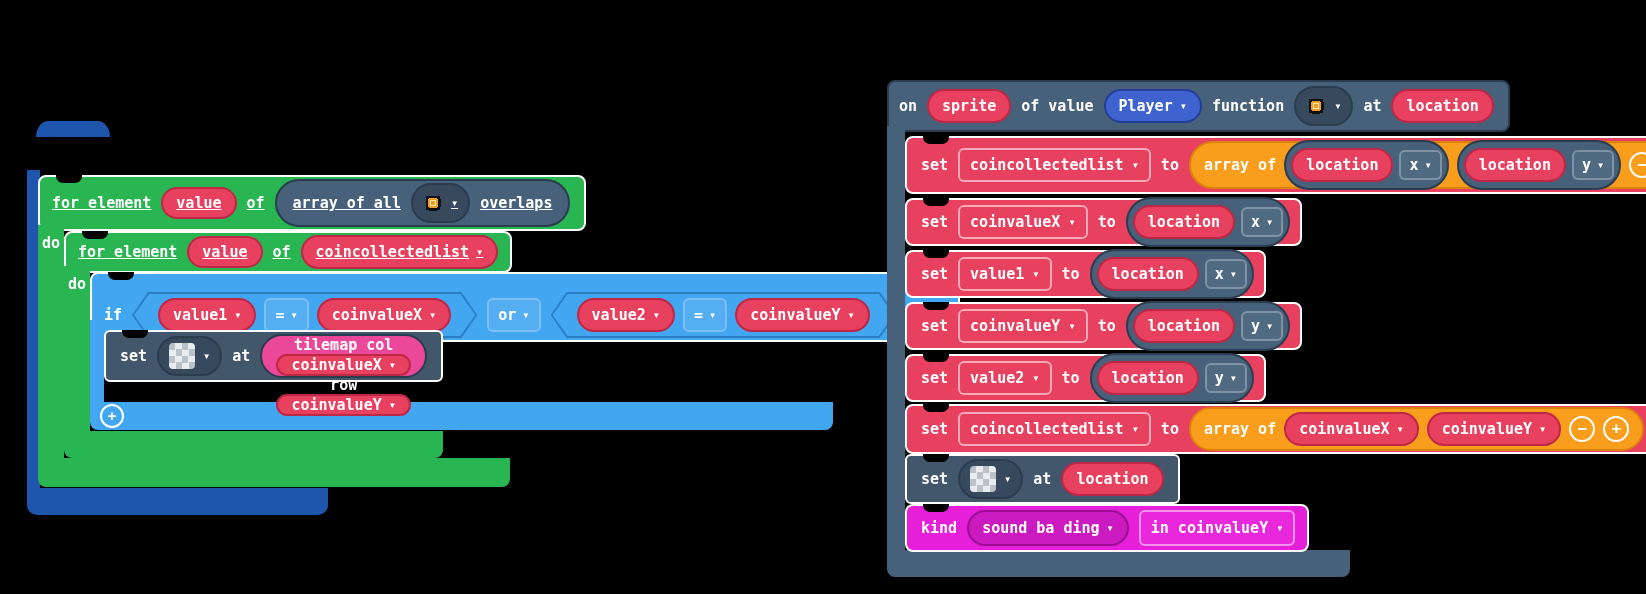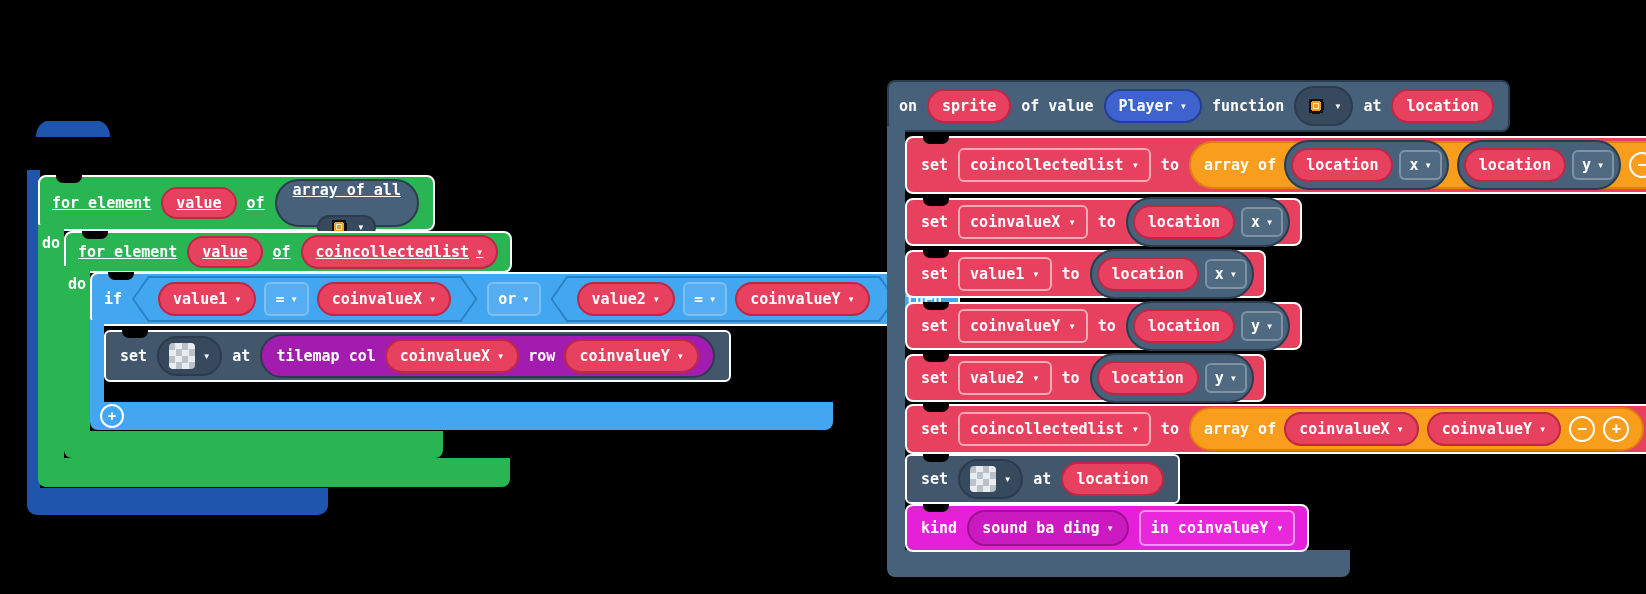--- a/index.html
+++ b/index.html
@@ -35,24 +35,24 @@
          border:2px solid rgba(255,255,255,.55);white-space:nowrap;}
   .field.magenta{background:#e927db;border-color:rgba(255,255,255,.5);height:32px;}
   .opbox{display:inline-flex;align-items:center;gap:6px;height:30px;padding:0 9px;
          border-radius:6px;background:var(--logic_blue_light);border:2px solid #7cc0f4;}
   .prop-oval{display:inline-flex;align-items:center;gap:6px;height:40px;padding:3px 5px;
              border-radius:999px;background:var(--slate);border:2px solid var(--slate_darker);}
   .prop-dd{display:inline-flex;align-items:center;gap:6px;height:26px;padding:0 8px;
            border-radius:6px;background:var(--slate_light);border:2px solid rgba(255,255,255,.28);}
   .img-dd{display:inline-flex;align-items:center;gap:8px;height:36px;padding:0 10px;
           border-radius:999px;background:var(--slate_dark);border:2px solid var(--slate_darker);}
-  .big-oval{display:inline-flex;align-items:center;gap:16px;height:44px;padding:0 16px;
-            border-radius:999px;background:var(--slate);border:2px solid var(--slate_darker);flex-direction:column;}
-  .tilemap-oval{display:inline-flex;align-items:center;gap:9px;height:40px;padding:0 14px;
-            border-radius:999px;background:#a21caf;border:2px solid var(--slate_darker);}
+  .big-oval{display:inline-flex;align-items:center;gap:10px;height:44px;padding:0 16px;
+            border-radius:999px;background:var(--slate);border:2px solid var(--slate_darker);}
+  .tilemap-oval{display:inline-flex;align-items:center;gap:0;height:40px;padding:0 14px;
+            border-radius:999px;background:#ec4899;border:2px solid var(--slate_darker);flex-direction:column;}
   .array-blk{display:inline-flex;align-items:center;gap:8px;height:44px;padding:0 13px;
             border-radius:24px;background:var(--array_orange);border:2px solid var(--array_orange_dark);}
   .checker{width:26px;height:26px;border-radius:4px;
            background-image:conic-gradient(#e9edf0 25%, #b9c1c9 0 50%, #e9edf0 0 75%, #b9c1c9 0);
            background-size:13px 13px;}
   .circle-btn{width:22px;height:22px;border-radius:50%;border:2px solid #fff;color:#fff;
            display:inline-flex;align-items:center;justify-content:center;font-size:16px;line-height:1;
            flex:none;background:transparent;}
   .name-input{display:inline-flex;align-items:center;height:30px;padding:0 10px;border-radius:4px;
            background:#fff;color:var(--field_text);white-space:nowrap;}
@@ -114,21 +114,21 @@
     <span class="pill">
       <span>coincollectedlist</span>
       <span class="arrow">▾</span>
     </span>
   </div>
   <div class="bar" style="left:64px;top:266px;width:26px;height:165px;background:var(--loop_green);">
     <span class="do-label">do</span>
   </div>
   <div class="bar" style="left:64px;top:431px;width:379px;height:27px;background:var(--loop_green);border-radius:0 0 8px 8px;"></div>
 
-  <div class="hdr logic gap10" style="left:90px;top:272px;height:50px;padding:0 16px 0 12px;">
+  <div class="hdr logic gap10" style="left:90px;top:272px;height:50px;padding:16px 16px 0 12px;">
     <span class="notch"></span>
     <span class="lbl">if</span>
     <span class="hex">
         <span class="hex-in">
       <span class="pill">
         <span>value1</span>
         <span class="arrow">▾</span>
       </span>
       <span class="opbox">
         <span>=</span>

